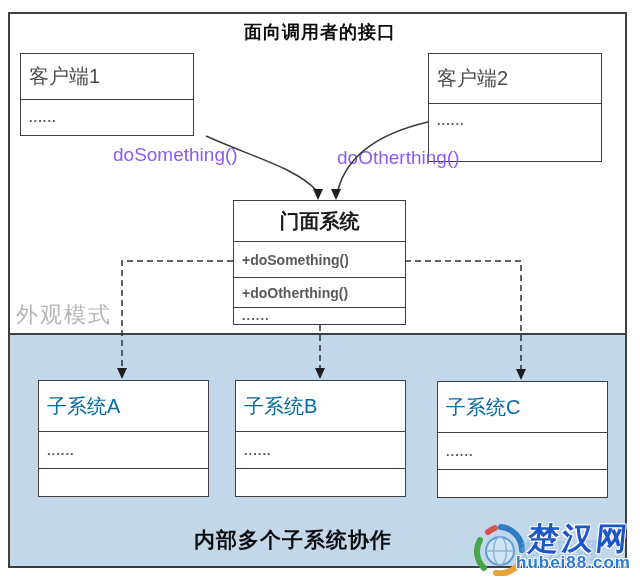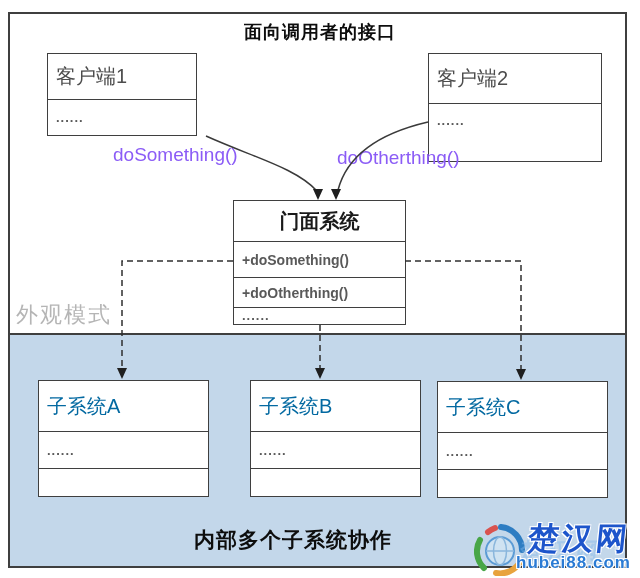--- a/index.html
+++ b/index.html
@@ -41,29 +41,29 @@
   .uml-row{
     box-sizing:border-box;padding-left:8px;display:flex;align-items:center;
     overflow:hidden;white-space:nowrap;
   }
   .uml-row + .uml-row{border-top:1px solid #3f3f3f;}
   .row-title{font-size:20px;color:#4d4d4d;}
   .row-title.dark{color:#1a1a1a;justify-content:center;padding-left:0;font-weight:600;}
   .row-title.sub{color:#0369a1;}
   .row-method{font-size:14px;color:#595959;font-weight:bold;}
   .row-dots{font-size:13px;color:#595959;font-weight:700;letter-spacing:1px;}
-  .client1{left:47px;top:53px;width:150px;height:83px;}
+  .client1{left:20px;top:53px;width:174px;height:83px;}
   .client1 .r1{height:45px;} .client1 .r2{height:35px;}
   .client2{left:428px;top:53px;width:174px;height:109px;}
   .client2 .r1{height:49px;} .client2 .r2{height:34px;}
   .facade{left:233px;top:200px;width:173px;height:125px;}
   .facade .r1{height:40px;} .facade .r2{height:36px;} .facade .r3{height:30px;} .facade .r4{height:16px;}
   .subsys{width:171px;height:117px;}
   .subsys .r1{height:50px;} .subsys .r2{height:37px;} .subsys .r3{height:27px;}
-  .sub-a{left:38px;top:380px;} .sub-b{left:250px;top:380px;} .sub-c{left:437px;top:381px;}
+  .sub-a{left:38px;top:380px;} .sub-b{left:235px;top:380px;} .sub-c{left:437px;top:381px;}
   
   .overlay{position:absolute;left:0;top:0;width:640px;height:578px;pointer-events:none;}
   
   .watermark{position:absolute;left:468px;top:522px;width:172px;height:56px;}
   .wm-globe{position:absolute;left:6px;top:2px;}
   .wm-name{
     position:absolute;left:60px;top:-4px;font-size:31px;font-weight:700;color:#1d55cb;
     letter-spacing:3px;transform:skewX(-6deg);
     text-shadow:-1px -1px 0 #fff,1px -1px 0 #fff,-1px 1px 0 #fff,1px 1px 0 #fff;
     white-space:nowrap;

